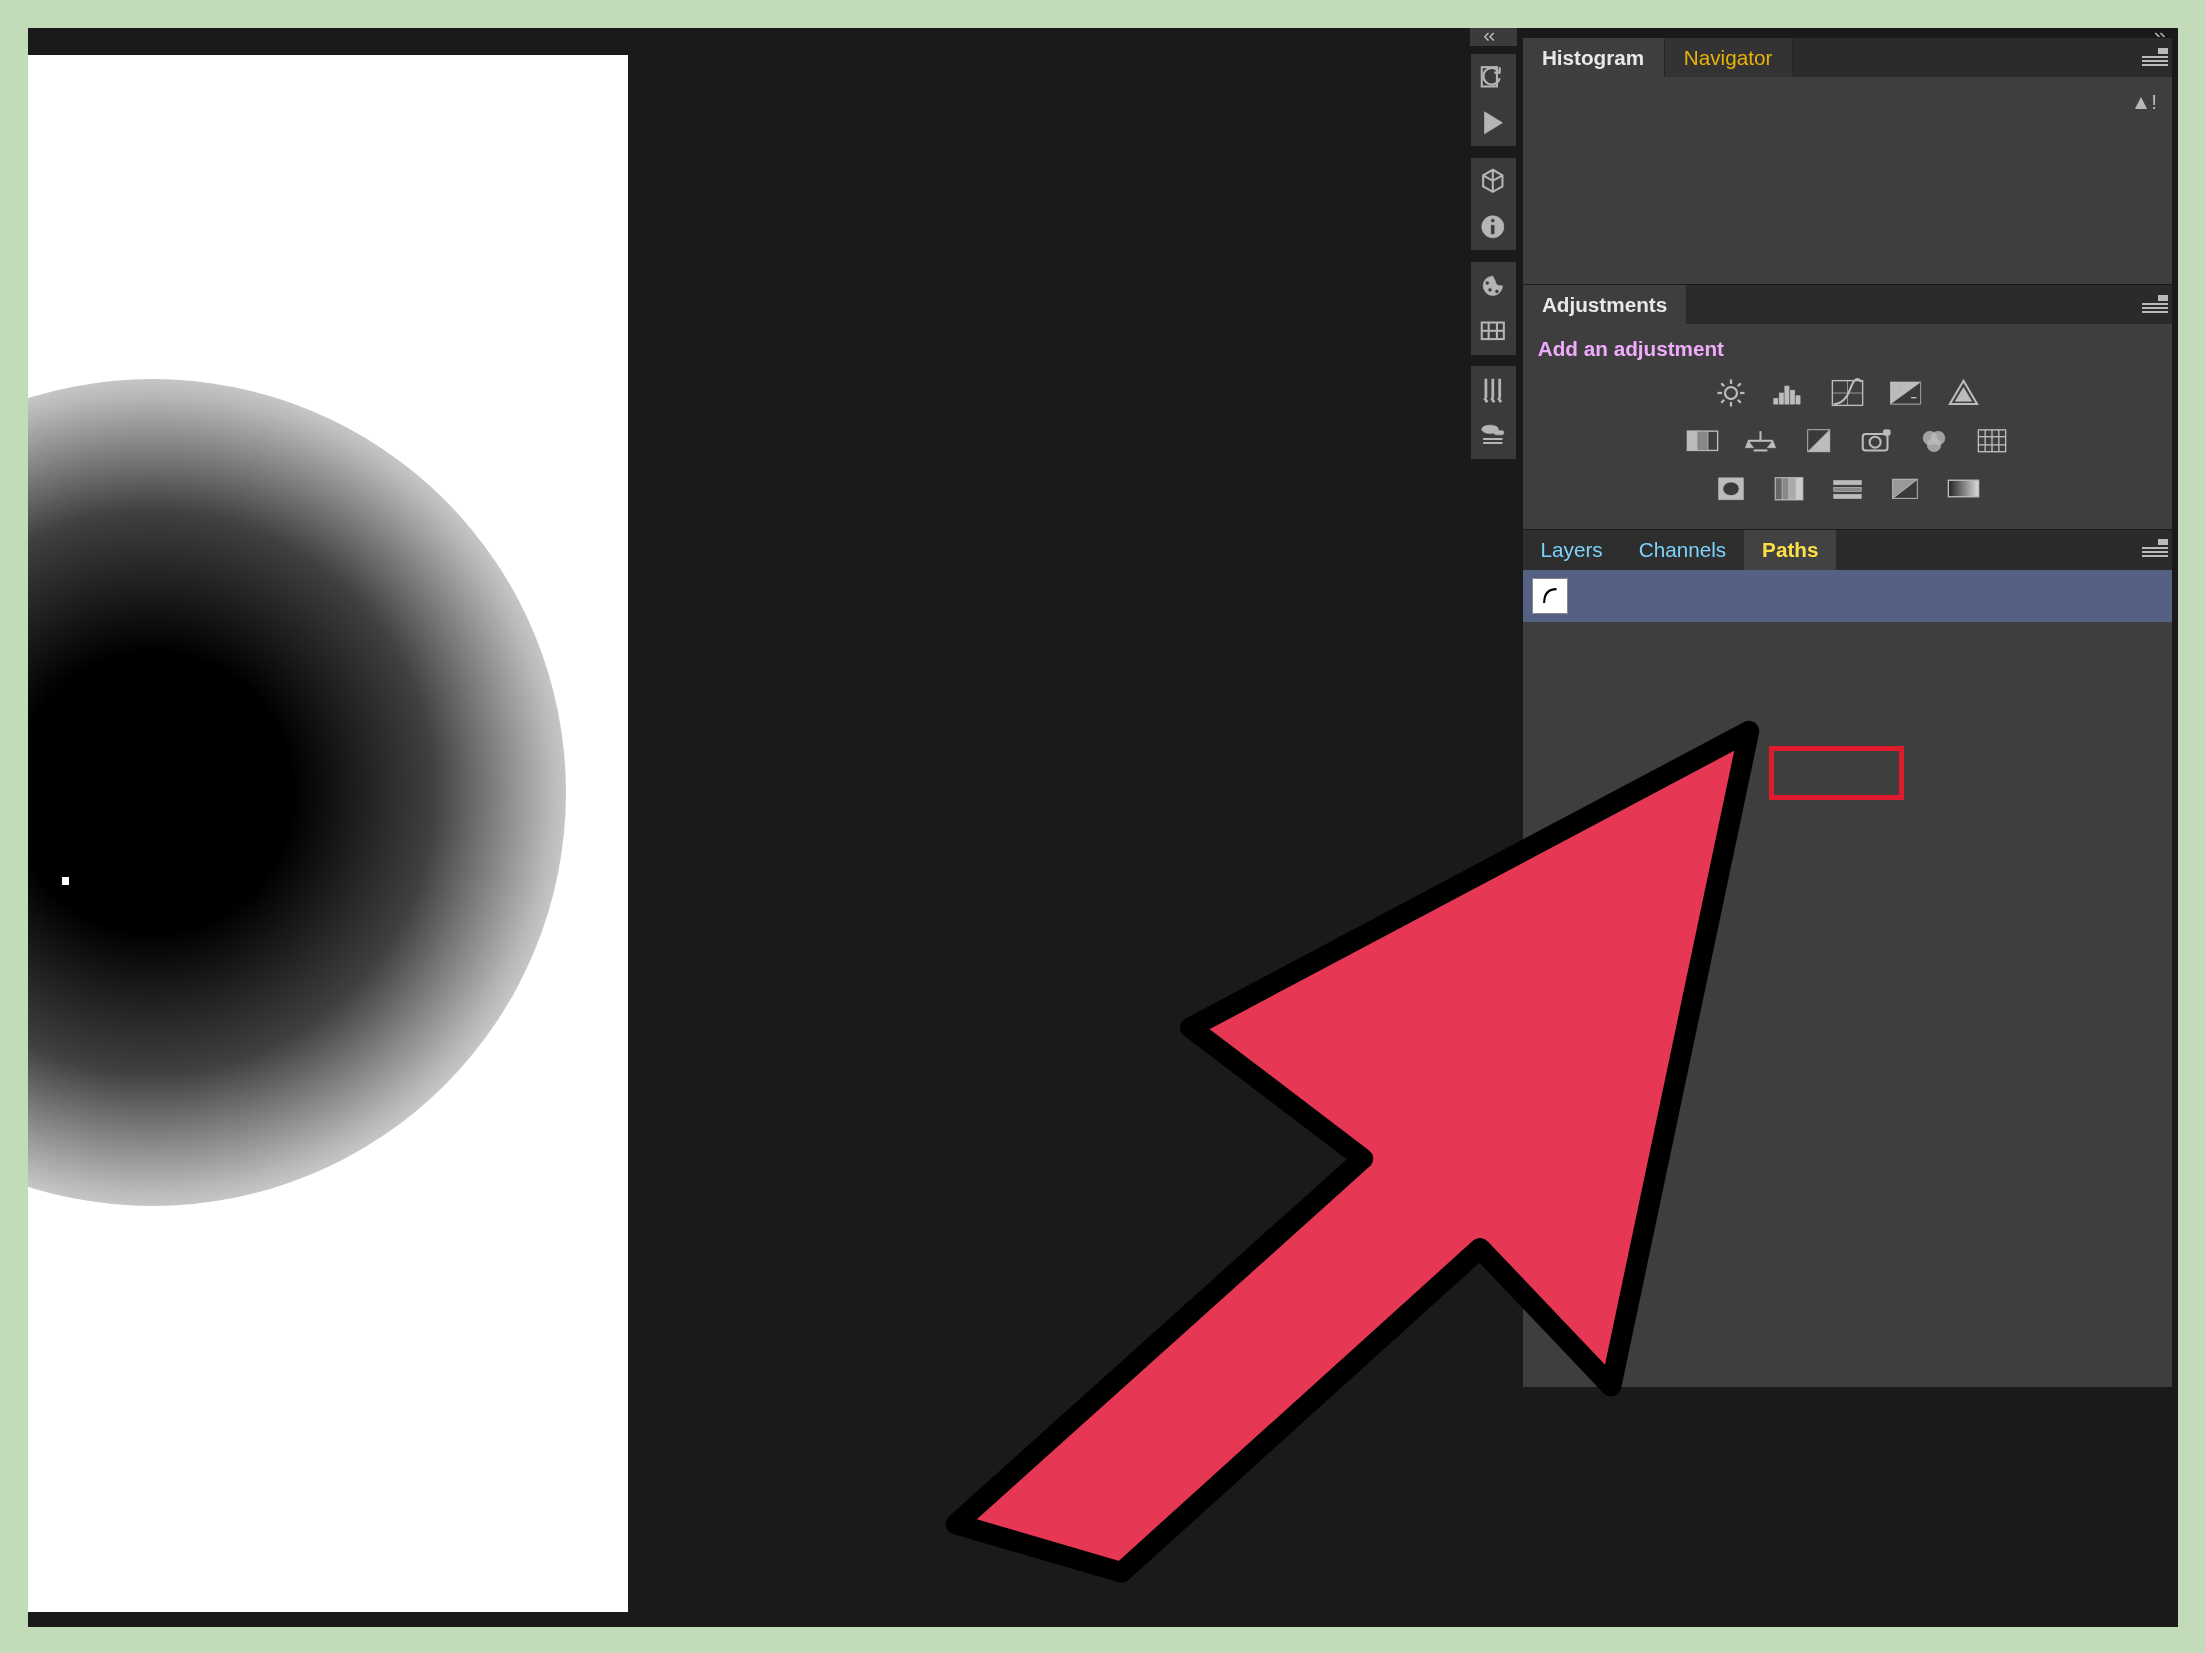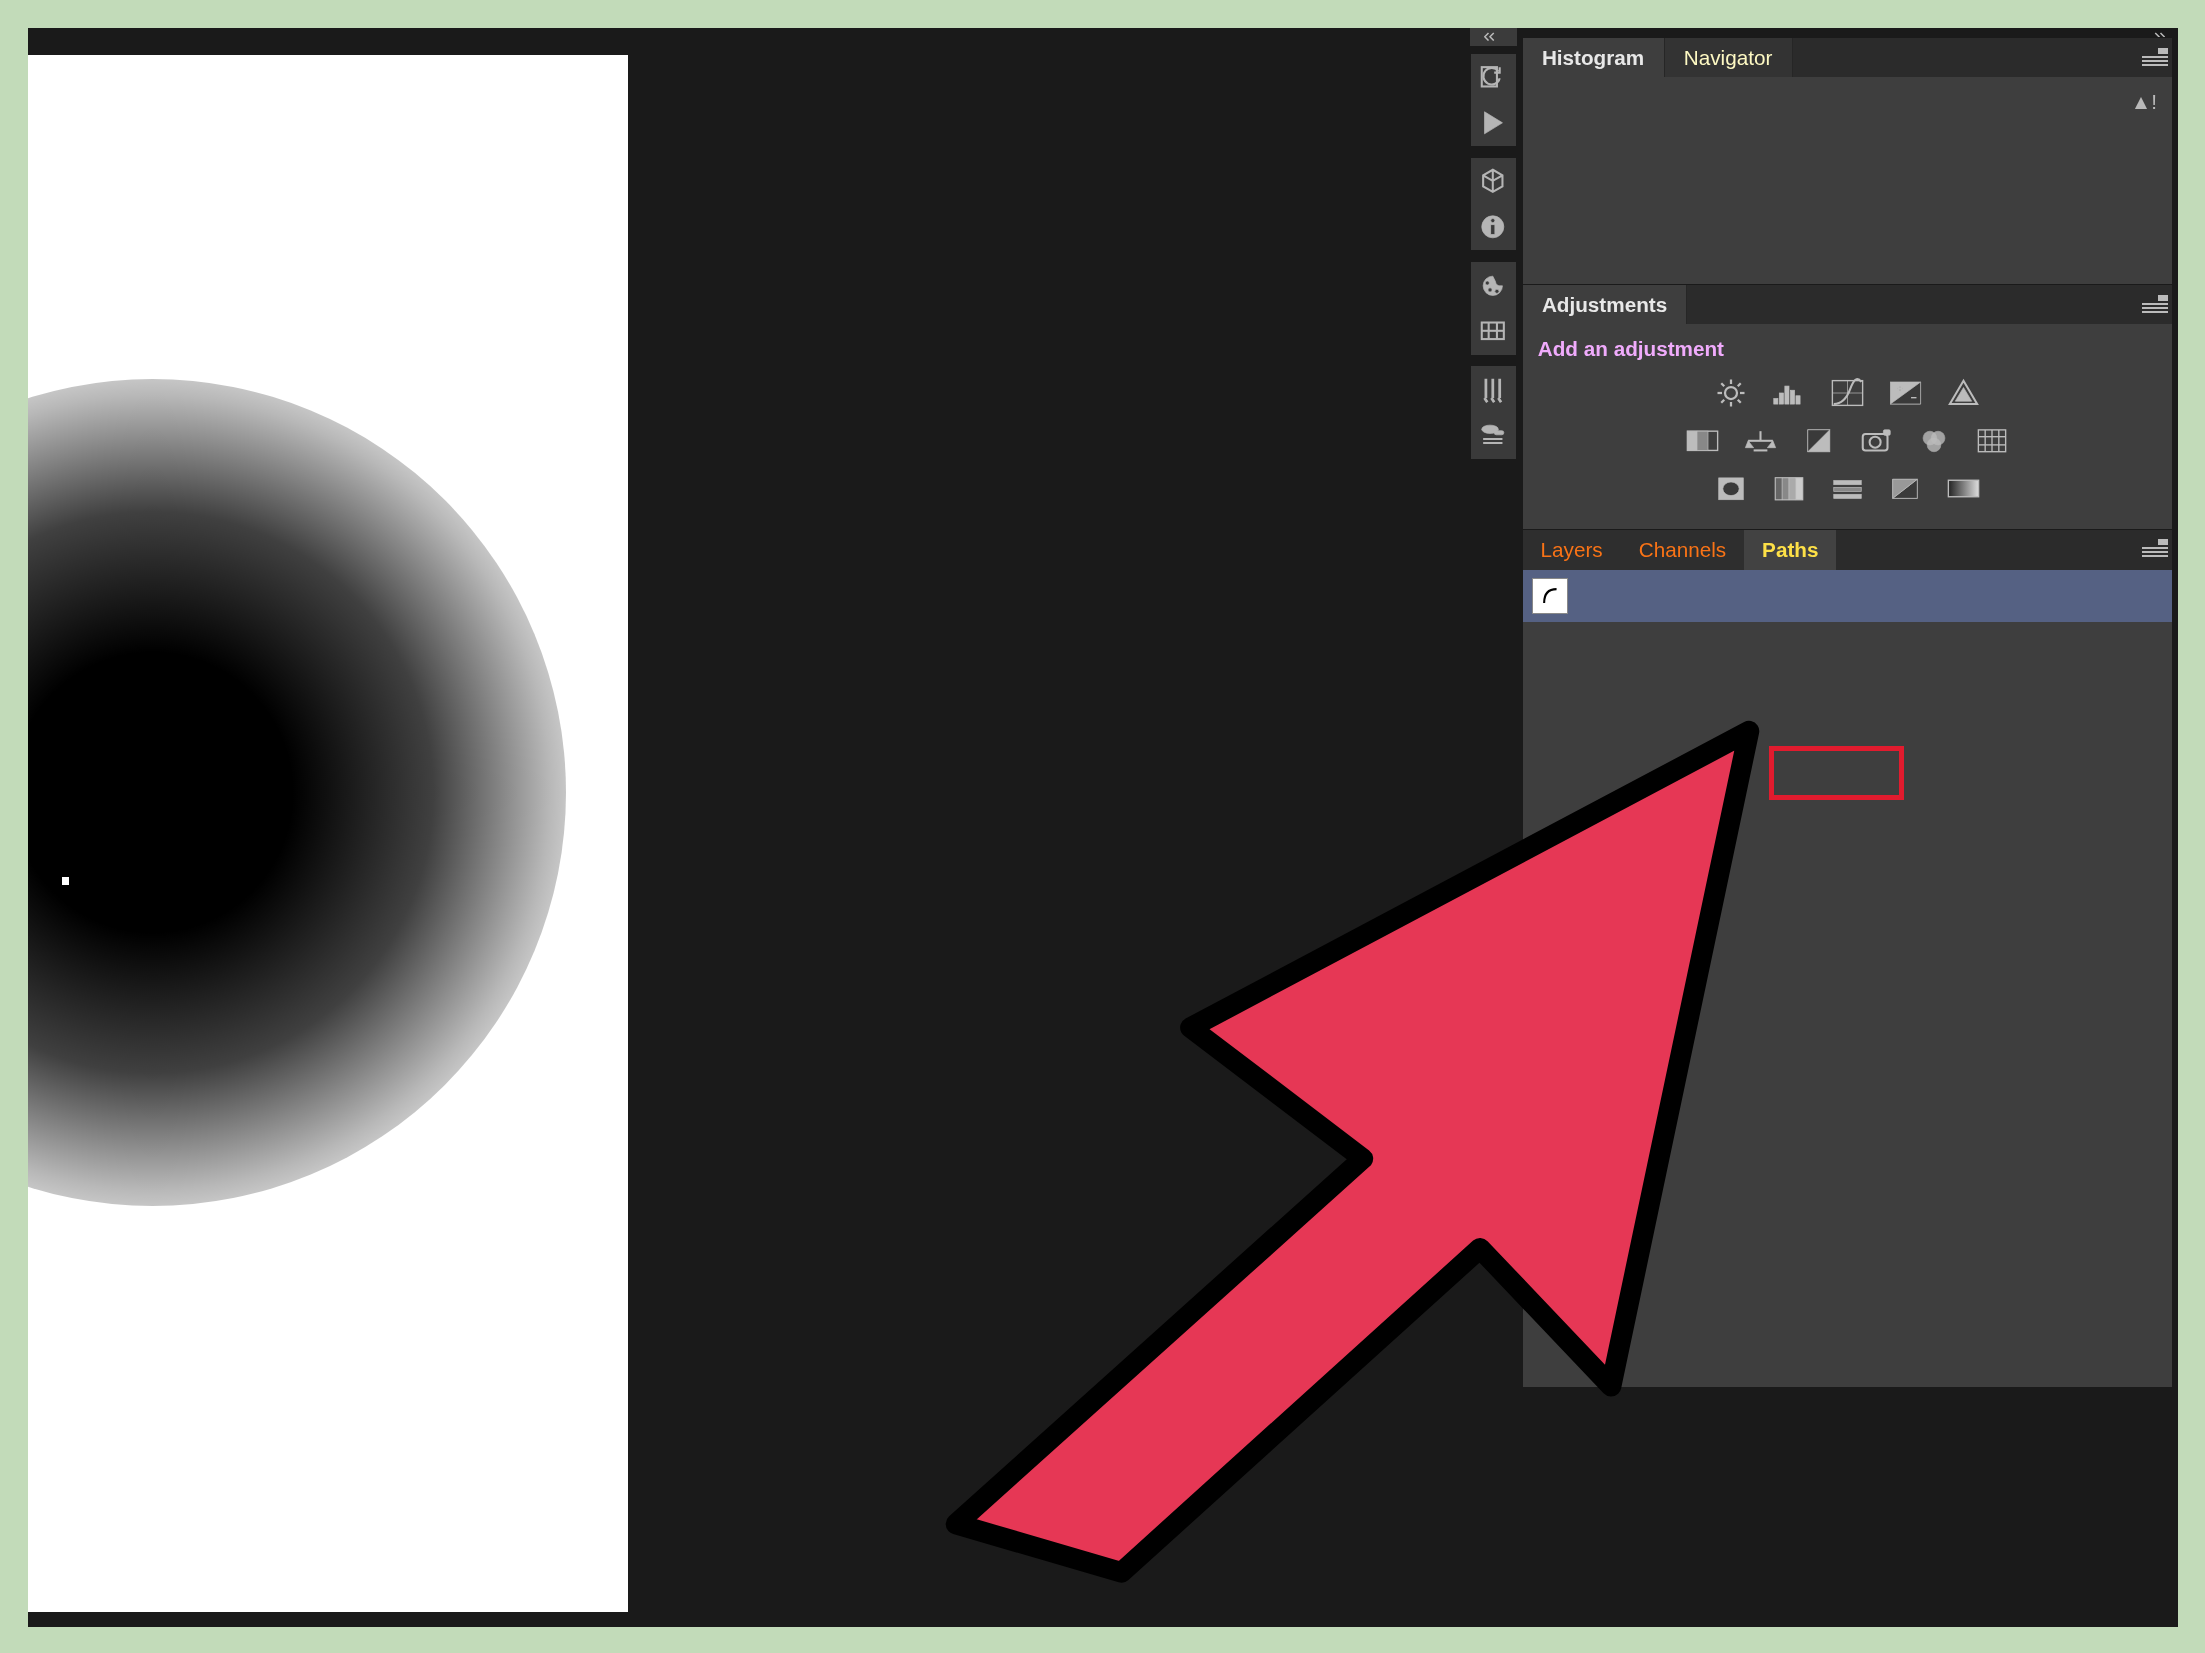--- a/index.html
+++ b/index.html
@@ -110,21 +110,21 @@
 .tabrow {
   height: 39px;
   background: #333;
   display:flex;
   align-items:stretch;
   position:relative;
 }
 .tab {
   padding: 0 19.3px;
   display:flex; align-items:center;
-  color: #fef9c3;
+  color: #eab308;
   font-size: 20.7px;
   border-right: 0.7px solid #262626;
   cursor:pointer;
 }
 .tab.active { background: #3e3e3e; color:#e8e8e8; font-weight:600; }
 .tab-spacer { flex: 1; background:#2b2b2b; }
 .panel-menu {
   position:absolute; right: 4.1px; top: 9.6px;
   width: 26px; height: 18px;
   display:flex; flex-direction:column; justify-content:space-between;
@@ -164,21 +164,21 @@
 .lcp-row {
   height: 40px;
   background:#2e2e2e;
   display:flex;
   align-items:stretch;
   position:relative;
 }
 .lcp-tab {
   padding: 0 18px;
   display:flex; align-items:center;
-  color:#f97316; font-size:20.7px;
+  color:#7dd3fc; font-size:20.7px;
   cursor:pointer;
 }
 .lcp-tab.active{background:#424242;color:#fde047;font-weight:700}
 .lcp-body {
   height: 817px;
   background:#3e3e3e;
 }
 .path-item{
   height:52px; background:#556183;
   display:flex; align-items:center;

